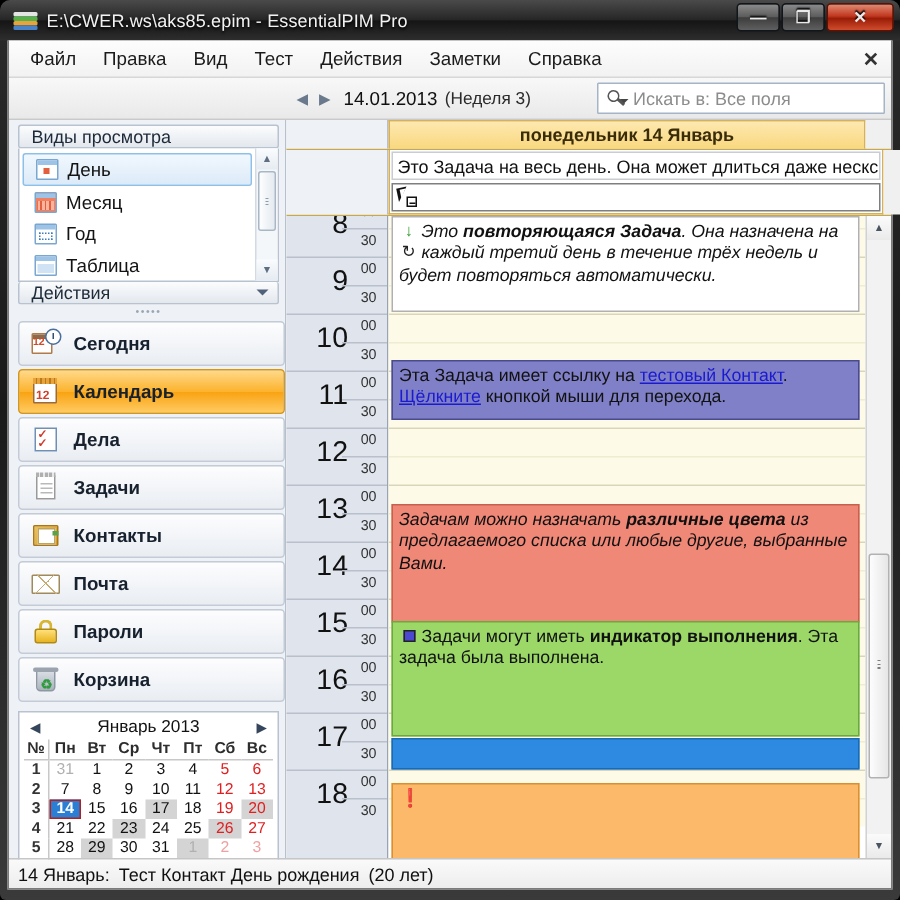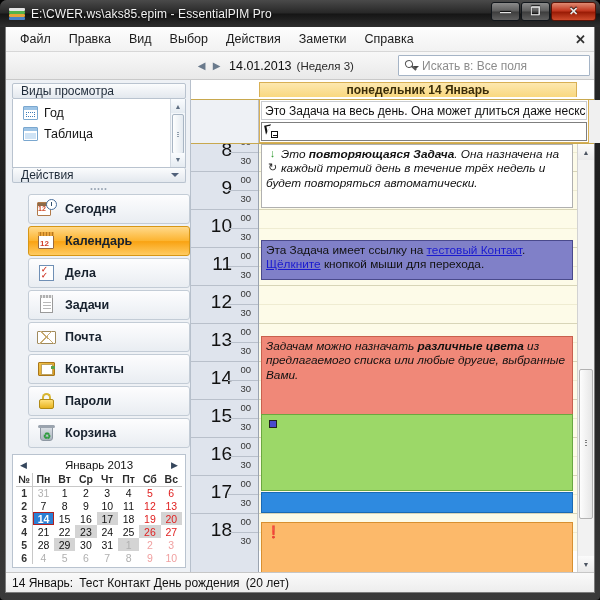--- a/index.html
+++ b/index.html
@@ -166,21 +166,21 @@
     content:''; position:absolute; left:4px; right:4px; top:17px; height:5px;
     background:repeating-linear-gradient(180deg,#8e9cab 0 1px,transparent 1px 2px);
   }
 
   #grip {
     height:7px; margin:2px 4px 2px 6px; display:flex;align-items:center;justify-content:center;
     letter-spacing:1px; font-size:7px; color:#9aa6b4;
   }
 
   
-  #navlist { padding:0 0 0 6px;margin-left:16px; }
+  #navlist { padding:0 0 0 6px; }
   .nav-btn {
     height:30px; display:flex; align-items:center; padding-left:7px;
     background:linear-gradient(180deg,#fdfdfe 0%,#e9edf2 100%);
     border:1px solid #c3ccd6; border-radius:3px; margin-bottom:2px;
     font-size:12.5px; font-weight:bold; color:#18222e;
   }
   .nav-btn.active {
     background:linear-gradient(180deg,#ffd98a 0%,#fcb32e 50%,#f9a313 52%,#ffcb62 100%);
     border-color:#d69616;
   }
@@ -242,21 +242,21 @@
   table#mc-table td.mark { background:#d4d4d4; }
   table#mc-table td.sel {
     background:#2a7fd4; color:#fff; font-weight:bold;
     outline:1.5px solid #b02020; outline-offset:-1.5px;
   }
   #mc-headline { border-bottom:1px solid #c8c8c8; }
 
   
   #main { flex:1; display:flex; flex-direction:column; min-width:0; background:#fff; }
   #day-header {
-    height:20px; display:flex; border-bottom:1px solid #c8a84e;align-items:center;
+    height:20px; display:flex; border-bottom:1px solid #c8a84e;
   }
   #dh-gutter { width:68px; flex:0 0 68px; background:#eef1f5; border-right:1px solid #b9bfc8; }
   #dh-title {
     flex:1; background:linear-gradient(180deg,#fde8b0 0%,#f9d87f 100%);
     border:1px solid #d8b055; border-bottom:none;
     display:flex; align-items:center; justify-content:center;
     font-size:12px; font-weight:bold; color:#3a2c08;
   }
   #dh-sbspace { width:17px; flex:0 0 17px; background:#f0f0f0; }
 
@@ -382,21 +382,21 @@
         </div>
     </div>
   </div>
 
   <div id="client">
 
     <div id="menubar">
       <div class="menu-item">Файл</div>
       <div class="menu-item">Правка</div>
       <div class="menu-item">Вид</div>
-      <div class="menu-item">Выбор</div>
+      <div class="menu-item">Тест</div>
       <div class="menu-item">Действия</div>
       <div class="menu-item">Заметки</div>
       <div class="menu-item">Справка</div>
       <div id="menu-close">✕</div>
     </div>
 
     <div id="toolbar">
       <div id="tb-left" style="display:flex;align-items:center;"></div>
       <div id="nav-arrows">
         <div class="nav-arrow">◀</div>
@@ -417,20 +417,28 @@
     <div id="body">
 
       <div id="sidebar">
 
         <div class="panel-header">
           <span>Виды просмотра</span>
         </div>
 
         <div id="views-box">
           <div id="views-list">
+            <div class="view-item selected">
+              <span class="view-icon d"></span>
+              <span>День</span>
+            </div>
+            <div class="view-item">
+              <span class="view-icon m"></span>
+              <span>Месяц</span>
+            </div>
             <div class="view-item">
               <span class="view-icon y"></span>
               <span>Год</span>
             </div>
             <div class="view-item">
               <span class="view-icon t"></span>
               <span>Таблица</span>
             </div>
           </div>
           <div id="views-scroll">
@@ -476,33 +484,33 @@
             <span class="nav-ico ic-note">
               <span class="pad"></span>
                 <span class="rings"></span>
               <span class="ln" style="top:7px"></span>
                 <span class="ln" style="top:10px"></span>
                 <span class="ln" style="top:13px"></span>
             </span>
             <span>Задачи</span>
           </div>
           <div class="nav-btn">
-            <span class="nav-ico ic-mail">
-              <span class="env"></span>
-                <span class="flap"></span>
-            </span>
-            <span>Почта</span>
-          </div>
-          <div class="nav-btn">
             <span class="nav-ico ic-contacts">
               <span class="bk"></span>
                 <span class="pg"></span>
                 <span class="tab"></span>
             </span>
             <span>Контакты</span>
+          </div>
+          <div class="nav-btn">
+            <span class="nav-ico ic-mail">
+              <span class="env"></span>
+                <span class="flap"></span>
+            </span>
+            <span>Почта</span>
           </div>
           <div class="nav-btn">
             <span class="nav-ico ic-lock">
               <span class="shack"></span>
                 <span class="body"></span>
             </span>
             <span>Пароли</span>
           </div>
           <div class="nav-btn">
             <span class="nav-ico ic-bin">
@@ -711,21 +719,21 @@
               <div class="slotrow h30" style="top: 274px;"></div>
               <div class="slotrow h00" style="top: 293px;"></div>
               <div class="slotrow h30" style="top: 312px;"></div>
               <div class="slotrow h00" style="top: 331px;"></div>
               <div class="slotrow h30" style="top: 350px;"></div>
               <div class="slotrow h00" style="top: 369px;"></div>
               <div class="slotrow h30" style="top: 388px;"></div>
               <div class="appt" style="top: 0px; height: 64px; background: rgb(255, 255, 255); border-color: rgb(176, 176, 176);"><span class="badge" style="line-height: 1.15;"><span class="mark-arrow">↓</span><br><span class="mark-recur">↻</span></span><span><span class="it">Это </span><span class="it bld">повторяющаяся Задача</span><span class="it">. Она назначена на каждый третий день в течение трёх недель и будет повторяться автоматически.</span></span></div>
               <div class="appt" style="top: 96px; height: 40px; background: rgb(128, 128, 200); border-color: rgb(74, 74, 140);"><span>Эта Задача имеет ссылку на <span class="lnk">тестовый Контакт</span>.<br><span class="lnk">Щёлкните</span> кнопкой мыши для перехода.</span></div>
               <div class="appt" style="top: 192px; height: 79px; background: rgb(240, 136, 120); border-color: rgb(200, 96, 78);"><span><span class="it">Задачам можно назначать </span><span class="it bld">различные цвета</span><span class="it"> из предлагаемого списка или любые другие, выбранные Вами.</span></span></div>
-              <div class="appt" style="top: 270px; height: 77px; background: rgb(156, 216, 104); border-color: rgb(106, 168, 64);"><span class="badge"><span class="mark-done"></span></span></div>
+              <div class="appt" style="top: 270px; height: 77px; background: rgb(156, 216, 104); border-color: rgb(106, 168, 64);"><span class="badge"><span class="mark-done"></span></span><span>Задачи могут иметь <span class="bld">индикатор выполнения</span>. Эта задача была выполнена.</span></div>
               <div class="appt" style="top: 348px; height: 21px; background: rgb(46, 138, 224); border-color: rgb(26, 106, 180);"><span></span></div>
               <div class="appt" style="top: 378px; height: 58px; background: rgb(252, 185, 106); border-color: rgb(216, 144, 48);"><span class="badge"><span class="mark-excl">❗</span></span></div>
             </div>
           <div id="vsb">
             <div class="arr">▲</div>
             <div id="vsb-thumb"></div>
             <div class="arr bot">▼</div>
           </div>
         </div>
 

